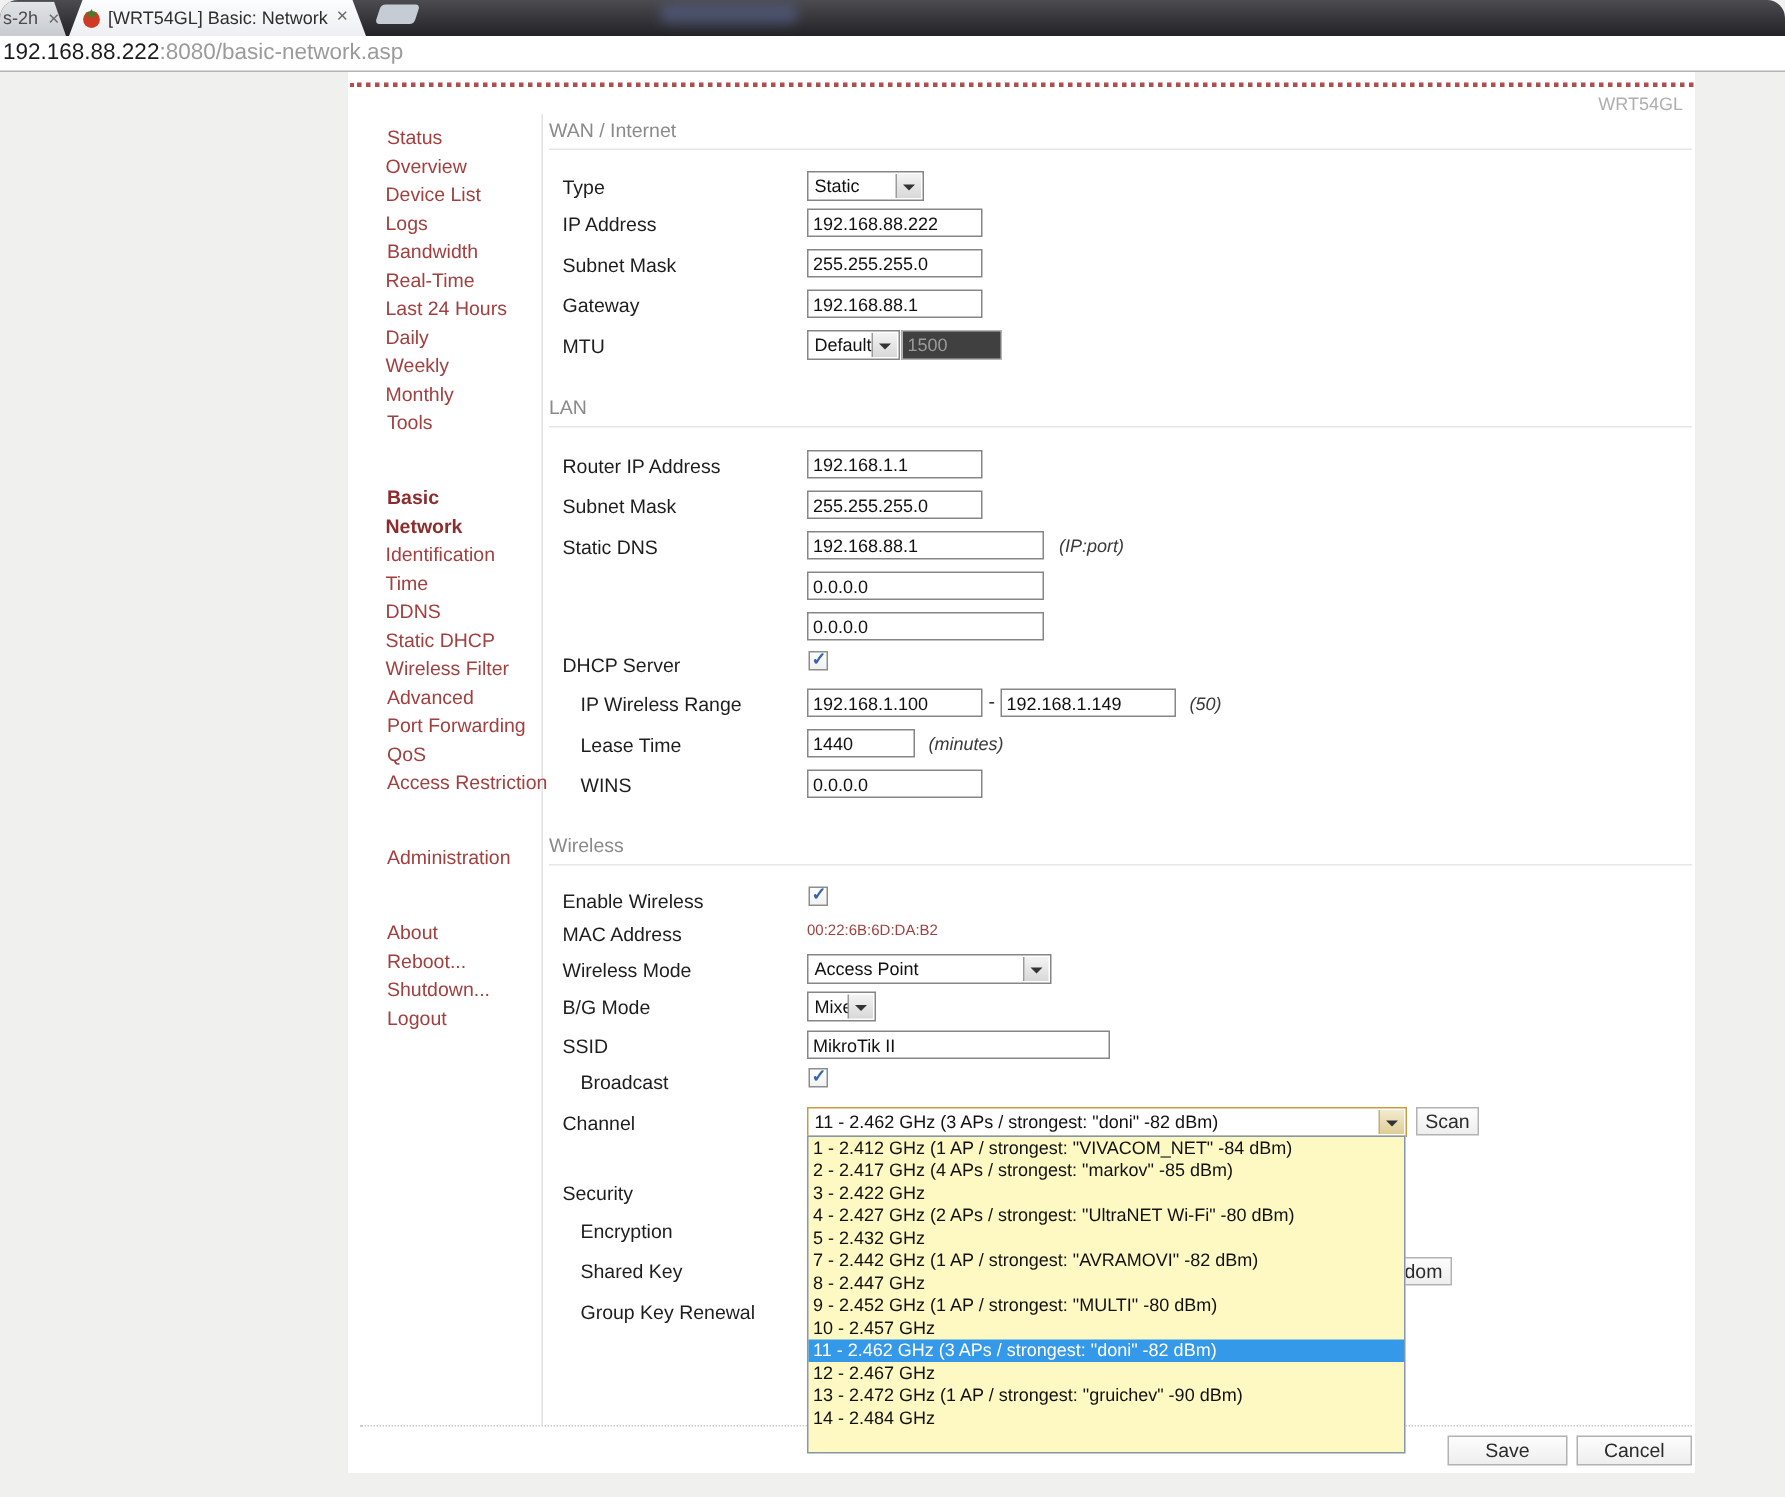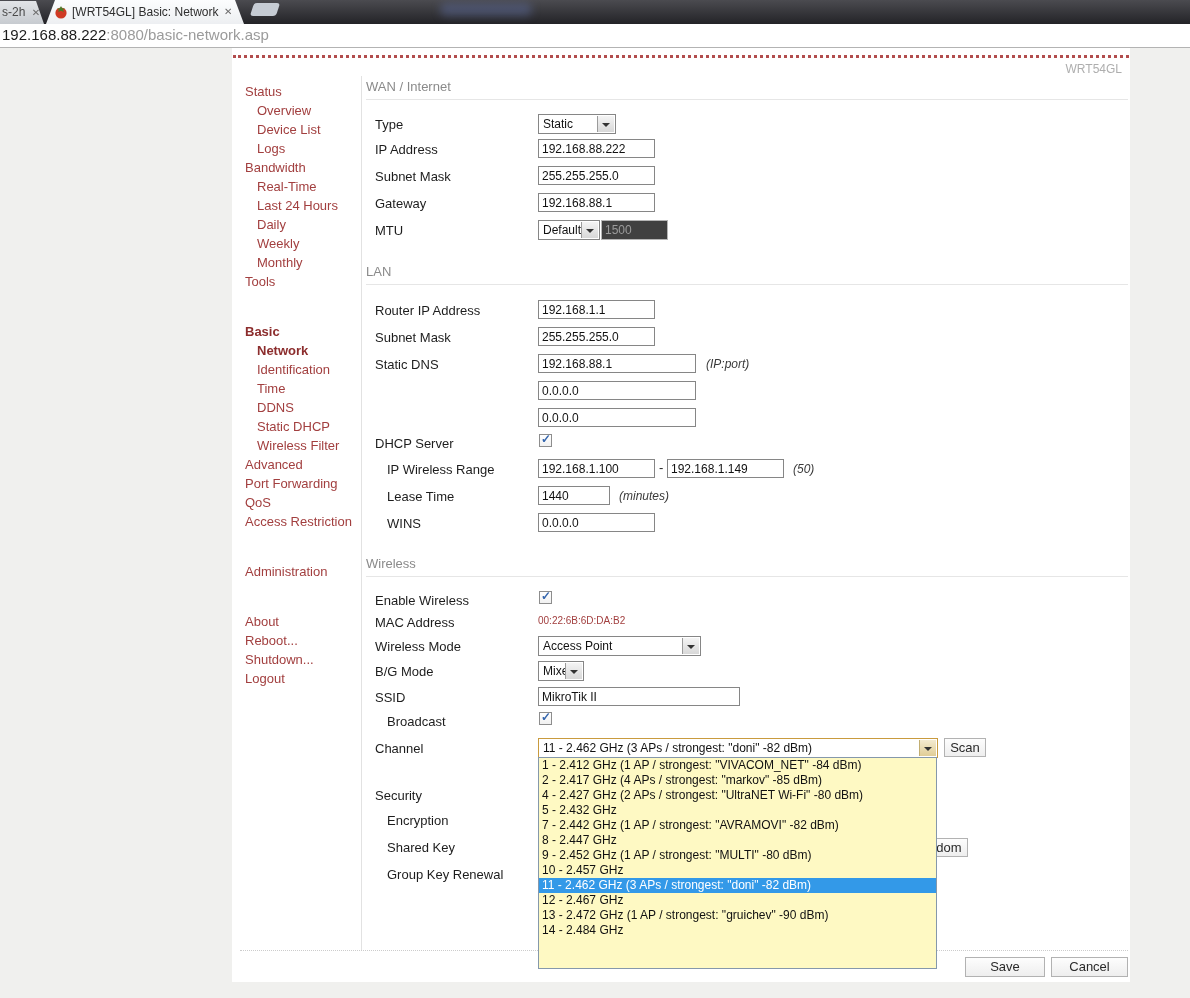--- a/index.html
+++ b/index.html
@@ -1,17 +1,17 @@
 <!DOCTYPE html>
 <html><head>
 <meta charset="utf-8">
 <style>
   html,body{margin:0;padding:0;}
   body{font-family:"Liberation Sans",sans-serif;background:#f0f0ee;}
-  .canvas{position:relative;width:1190px;height:998px;overflow:hidden;background:#f0f0ee;}
+  .canvas{position:relative;width:1190px;height:998px;overflow:hidden;background:#f0f0ee;border-radius:12px;}
   .r{position:absolute;}
 
   
   .tabstrip{left:0;top:0;width:1190px;height:24px;background:linear-gradient(#4b4b50,#232327);border-bottom:1px solid #97999d;}
   .tab-inactive{left:0;top:1px;width:44px;height:23px;background:linear-gradient(#e2e4e7,#c7cbd0);
     clip-path:polygon(0 0,36px 0,44px 23px,0 23px);color:#4a4a4a;font-size:12px;line-height:23px;padding-left:2px;box-sizing:border-box;}
   .tab-active{left:46px;top:0;width:198px;height:24px;background:linear-gradient(#fcfdfe,#edeff2);
     clip-path:polygon(9px 0,189px 0,198px 24px,0 24px);color:#2e2e2e;font-size:12px;line-height:24px;}
   .tab-active .ttl{position:absolute;left:26px;top:0;width:148px;height:24px;overflow:hidden;white-space:nowrap;}
   .closex{color:#6b6b6b;font-size:10px;font-style:normal;}
@@ -22,21 +22,21 @@
   .urlrow .rest{color:#9b9b9b;}
 
   
   .panel{left:232px;top:48px;width:898px;height:934px;background:#ffffff;}
   .reddots{left:233px;top:55px;width:896px;height:0;border-top:3px dotted #b24d4d;}
   .model{left:1002px;top:62px;width:120px;text-align:right;color:#aeaeae;font-size:12px;}
   .vdiv{left:361px;top:76px;width:1px;height:874px;background:#e2e2e2;}
 
   
   .snav{left:232px;top:82px;width:128px;font-size:13px;}
-  .snav .it{height:19px;line-height:19px;color:#a23f3f;padding-left:13px;cursor:pointer;white-space:nowrap;}
+  .snav .it{height:19px;line-height:19px;color:#a23f3f;padding-left:26px;cursor:pointer;white-space:nowrap;}
   .snav .ind{padding-left:25px;}
   .snav .bold{font-weight:bold;color:#8c2d2d;}
   .snav .gap{margin-top:31px;}
 
   
   .sechead{color:#8a8a8a;font-size:13px;border-bottom:1px solid #e6e6e6;padding-bottom:5px;width:762px;left:366px;}
   .lab{font-size:13px;color:#1d1d1d;white-space:nowrap;}
   .note{font-size:12px;font-style:italic;color:#3a3a3a;white-space:nowrap;}
   .inp{position:absolute;box-sizing:border-box;height:19px;border:1px solid #868686;font-family:"Liberation Sans",sans-serif;
        font-size:12px;padding:1px 3px;color:#111;background:#fff;}
@@ -227,20 +227,21 @@
 
   <div class="r lab" style="left:375px;top:788px;">Security</div>
   <div class="r lab" style="left:387px;top:813px;">Encryption</div>
   <div class="r lab" style="left:387px;top:840px;">Shared Key</div>
   <div class="r btn" style="left:930px;top:838px;width:38px;height:19px;z-index:1;">dom</div>
   <div class="r lab" style="left:387px;top:867px;">Group Key Renewal</div>
 
   <div class="r ddlist">
     <div class="opt">1 - 2.412 GHz (1 AP / strongest: "VIVACOM_NET" -84 dBm)</div>
     <div class="opt">2 - 2.417 GHz (4 APs / strongest: "markov" -85 dBm)</div>
+    <div class="opt">3 - 2.422 GHz</div>
     <div class="opt">4 - 2.427 GHz (2 APs / strongest: "UltraNET Wi-Fi" -80 dBm)</div>
     <div class="opt">5 - 2.432 GHz</div>
     <div class="opt">7 - 2.442 GHz (1 AP / strongest: "AVRAMOVI" -82 dBm)</div>
     <div class="opt">8 - 2.447 GHz</div>
     <div class="opt">9 - 2.452 GHz (1 AP / strongest: "MULTI" -80 dBm)</div>
     <div class="opt">10 - 2.457 GHz</div>
     <div class="opt selected">11 - 2.462 GHz (3 APs / strongest: "doni" -82 dBm)</div>
     <div class="opt">12 - 2.467 GHz</div>
     <div class="opt">13 - 2.472 GHz (1 AP / strongest: "gruichev" -90 dBm)</div>
     <div class="opt">14 - 2.484 GHz</div>

